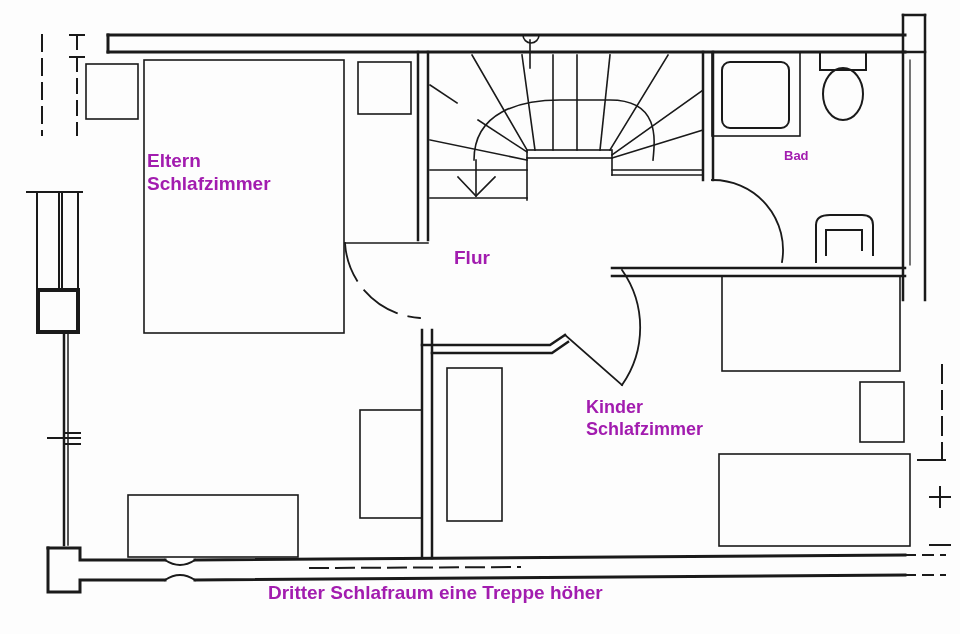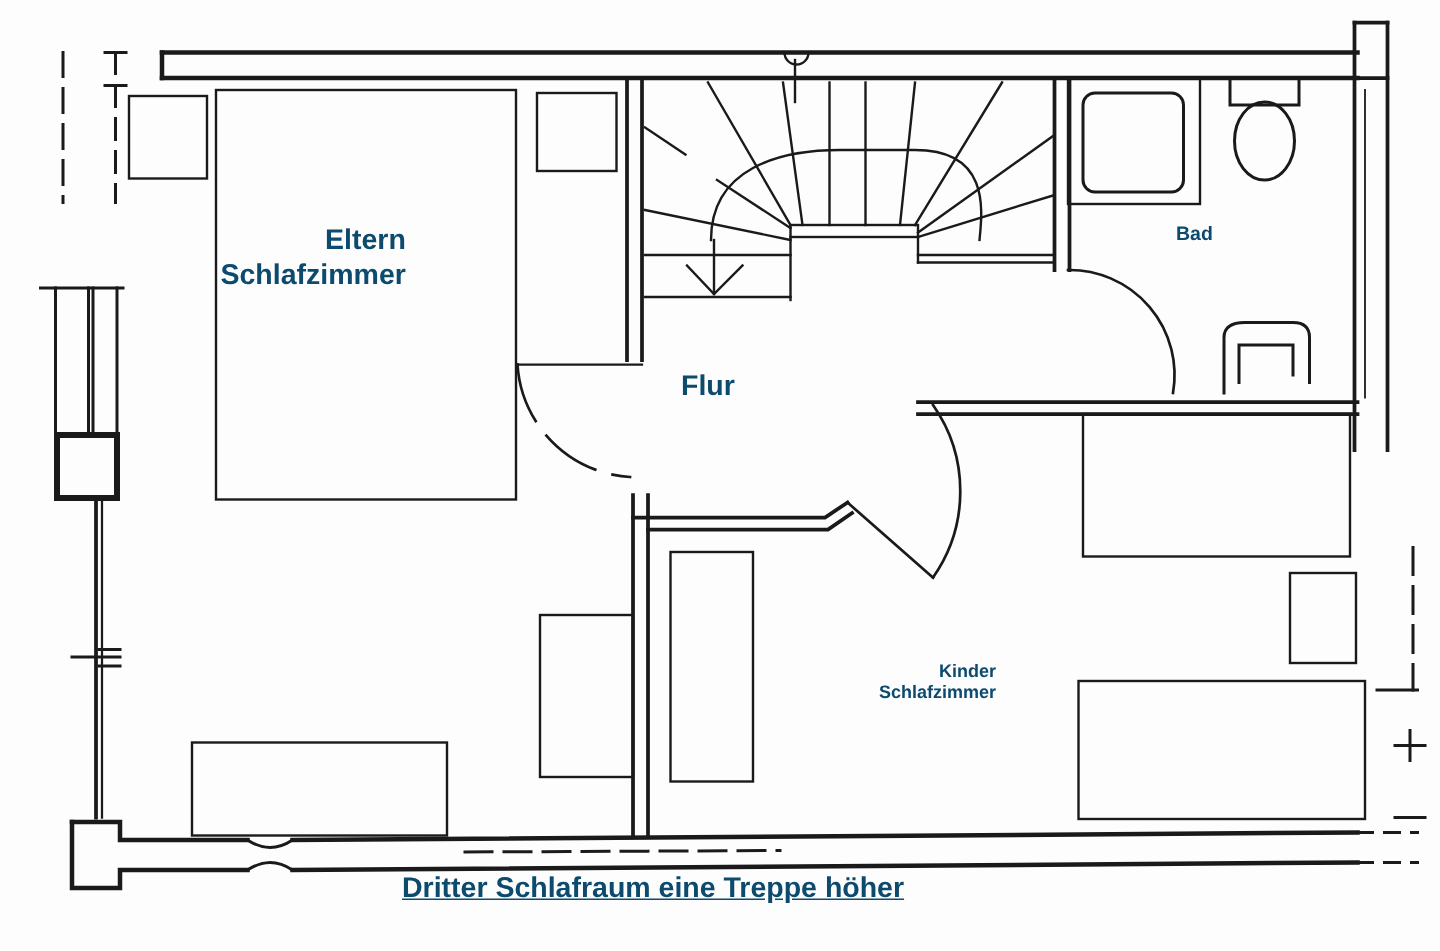--- a/index.html
+++ b/index.html
@@ -1,23 +1,23 @@
 <!DOCTYPE html>
 <html><head>
 <meta charset="utf-8">
 <style>
   html,body{margin:0;padding:0;background:#ffffff;}
   #plan{position:relative;width:960px;height:634px;overflow:hidden;background:#fdfdfd;}
   svg{position:absolute;left:0;top:0;}
-  .lbl{position:absolute;font-family:"Liberation Sans",sans-serif;font-weight:bold;color:#0c4a6e;line-height:1.2;text-align:right;}
+  .lbl{position:absolute;font-family:"Liberation Sans",sans-serif;font-weight:bold;color:#a21caf;line-height:1.2;}
   .l-eltern{left:147px;top:150px;font-size:19px;}
   .l-bad{left:784px;top:148px;font-size:13px;}
   .l-flur{left:454px;top:247px;font-size:19px;}
-  .l-kinder{left:586px;top:397px;font-size:12px;margin-top:43px;}
-  .l-footer{left:268px;top:582px;font-size:19px;text-decoration:underline;}
+  .l-kinder{left:586px;top:397px;font-size:18px;}
+  .l-footer{left:268px;top:582px;font-size:19px;}
 </style>
 </head>
 <body>
 
 <div id="plan">
   <svg width="960" height="634" viewBox="0 0 960 634" stroke="#1a1a1a" fill="none" stroke-linecap="square">
 
     <g stroke-width="3">
       <line x1="108" y1="35" x2="905" y2="35"></line>
       <line x1="108" y1="52" x2="905" y2="52"></line>

